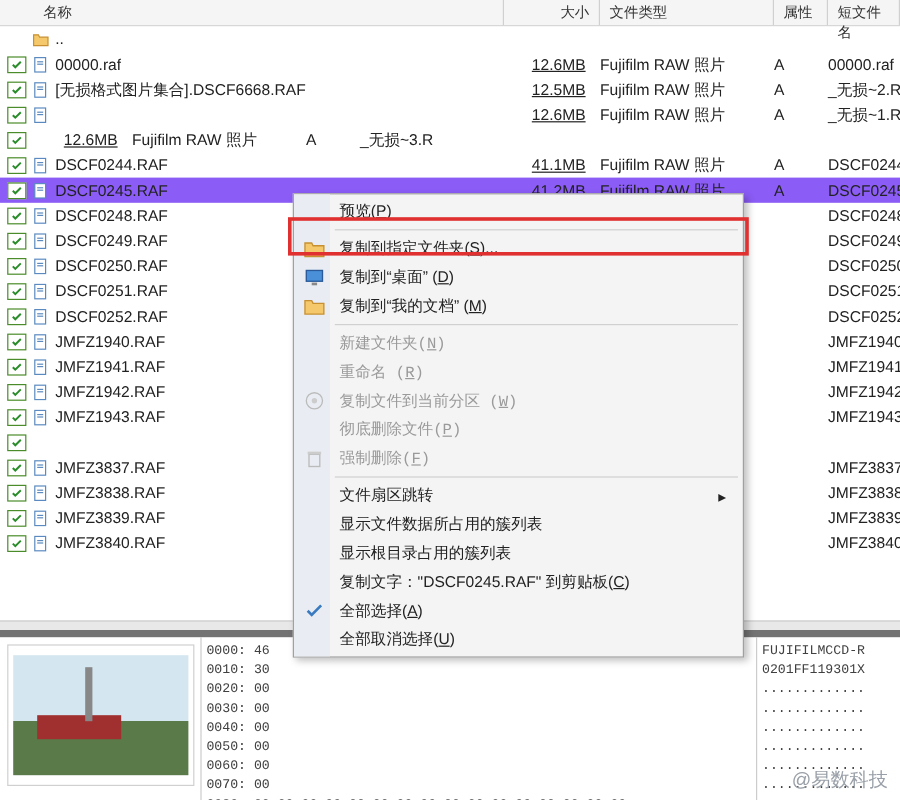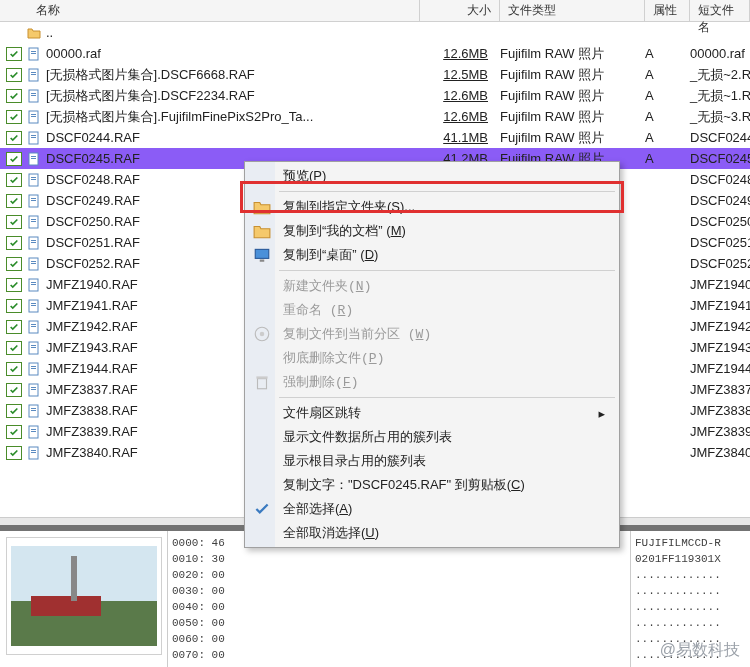--- a/index.html
+++ b/index.html
@@ -121,43 +121,32 @@
         </svg>
       </span>
       <span class="name-cell">
         <span class="file-icon">
           <svg viewBox="0 0 14 14">
             <rect x="2" y="1" width="9" height="12" fill="#fff" stroke="#5a8ac0"></rect>
             <rect x="4" y="4" width="5" height="1" fill="#5a8ac0"></rect>
             <rect x="4" y="6" width="5" height="1" fill="#5a8ac0"></rect>
           </svg>
         </span>
-        <span class="name-txt">[无损格式图片集合].DSCF2234.RAF</span>
       </span>
       <span class="size-cell">12.6MB</span>
       <span class="type-cell">Fujifilm RAW 照片</span>
       <span class="attr-cell">A</span>
       <span class="short-cell">_无损~1.R</span>
     </div>
     <div class="file-row">
       <span class="check">
         <svg viewBox="0 0 12 12">
           <path d="M2 6l2.5 2.5L10 3" stroke="#2a8c2a" stroke-width="2" fill="none"></path>
         </svg>
       </span>
-      <span class="name-cell">
-        <span class="file-icon">
-          <svg viewBox="0 0 14 14">
-            <rect x="2" y="1" width="9" height="12" fill="#fff" stroke="#5a8ac0"></rect>
-            <rect x="4" y="4" width="5" height="1" fill="#5a8ac0"></rect>
-            <rect x="4" y="6" width="5" height="1" fill="#5a8ac0"></rect>
-          </svg>
-        </span>
-        <span class="name-txt">[无损格式图片集合].FujifilmFinePixS2Pro_Ta...</span>
-      </span>
       <span class="size-cell">12.6MB</span>
       <span class="type-cell">Fujifilm RAW 照片</span>
       <span class="attr-cell">A</span>
       <span class="short-cell">_无损~3.R</span>
     </div>
     <div class="file-row">
       <span class="check">
         <svg viewBox="0 0 12 12">
           <path d="M2 6l2.5 2.5L10 3" stroke="#2a8c2a" stroke-width="2" fill="none"></path>
         </svg>
@@ -385,30 +374,20 @@
       <span class="size-cell"></span>
       <span class="type-cell"></span>
       <span class="attr-cell"></span>
       <span class="short-cell">JMFZ1943</span>
     </div>
     <div class="file-row">
       <span class="check">
         <svg viewBox="0 0 12 12">
           <path d="M2 6l2.5 2.5L10 3" stroke="#2a8c2a" stroke-width="2" fill="none"></path>
         </svg>
-      </span>
-      <span class="name-cell">
-        <span class="file-icon">
-          <svg viewBox="0 0 14 14">
-            <rect x="2" y="1" width="9" height="12" fill="#fff" stroke="#5a8ac0"></rect>
-            <rect x="4" y="4" width="5" height="1" fill="#5a8ac0"></rect>
-            <rect x="4" y="6" width="5" height="1" fill="#5a8ac0"></rect>
-          </svg>
-        </span>
-        <span class="name-txt">JMFZ1944.RAF</span>
       </span>
       <span class="size-cell"></span>
       <span class="type-cell"></span>
       <span class="attr-cell"></span>
       <span class="short-cell">JMFZ1944</span>
     </div>
     <div class="file-row">
       <span class="check">
         <svg viewBox="0 0 12 12">
           <path d="M2 6l2.5 2.5L10 3" stroke="#2a8c2a" stroke-width="2" fill="none"></path>
@@ -535,33 +514,33 @@
     <span class="menu-icon">
         <svg viewBox="0 0 16 16">
           <path fill="#f5c96b" stroke="#c89030" d="M1 4h5l1 2h8v8H1z"></path>
         </svg>
       </span>
     <span><span>复制到指定文件夹</span>(<span class="underline">S</span>)<span>...</span></span>
   </div>
   <div class="menu-item">
     <span class="menu-icon">
         <svg viewBox="0 0 16 16">
-          <path fill="#f5c96b" stroke="#c89030" d="M1 4h5l1 2h8v8H1z"></path>
-        </svg>
-      </span>
-    <span><span>复制到“我的文档”</span> (<span class="underline">M</span>)</span>
+          <rect x="2" y="3" width="12" height="8" fill="#4a90d9" stroke="#2a5a99"></rect>
+          <rect x="6" y="12" width="4" height="2" fill="#888"></rect>
+        </svg>
+      </span>
+    <span><span>复制到“桌面”</span> (<span class="underline">D</span>)</span>
   </div>
   <div class="menu-item">
     <span class="menu-icon">
         <svg viewBox="0 0 16 16">
-          <rect x="2" y="3" width="12" height="8" fill="#4a90d9" stroke="#2a5a99"></rect>
-          <rect x="6" y="12" width="4" height="2" fill="#888"></rect>
-        </svg>
-      </span>
-    <span><span>复制到“桌面”</span> (<span class="underline">D</span>)</span>
+          <path fill="#f5c96b" stroke="#c89030" d="M1 4h5l1 2h8v8H1z"></path>
+        </svg>
+      </span>
+    <span><span>复制到“我的文档”</span> (<span class="underline">M</span>)</span>
   </div>
   <div class="menu-sep"></div>
   <div class="menu-item disabled">
     <span><span>新建文件夹</span>(<span class="underline">N</span>)</span>
   </div>
   <div class="menu-item disabled">
     <span><span>重命名</span> (<span class="underline">R</span>)</span>
   </div>
   <div class="menu-item disabled">
     <span class="menu-icon">

